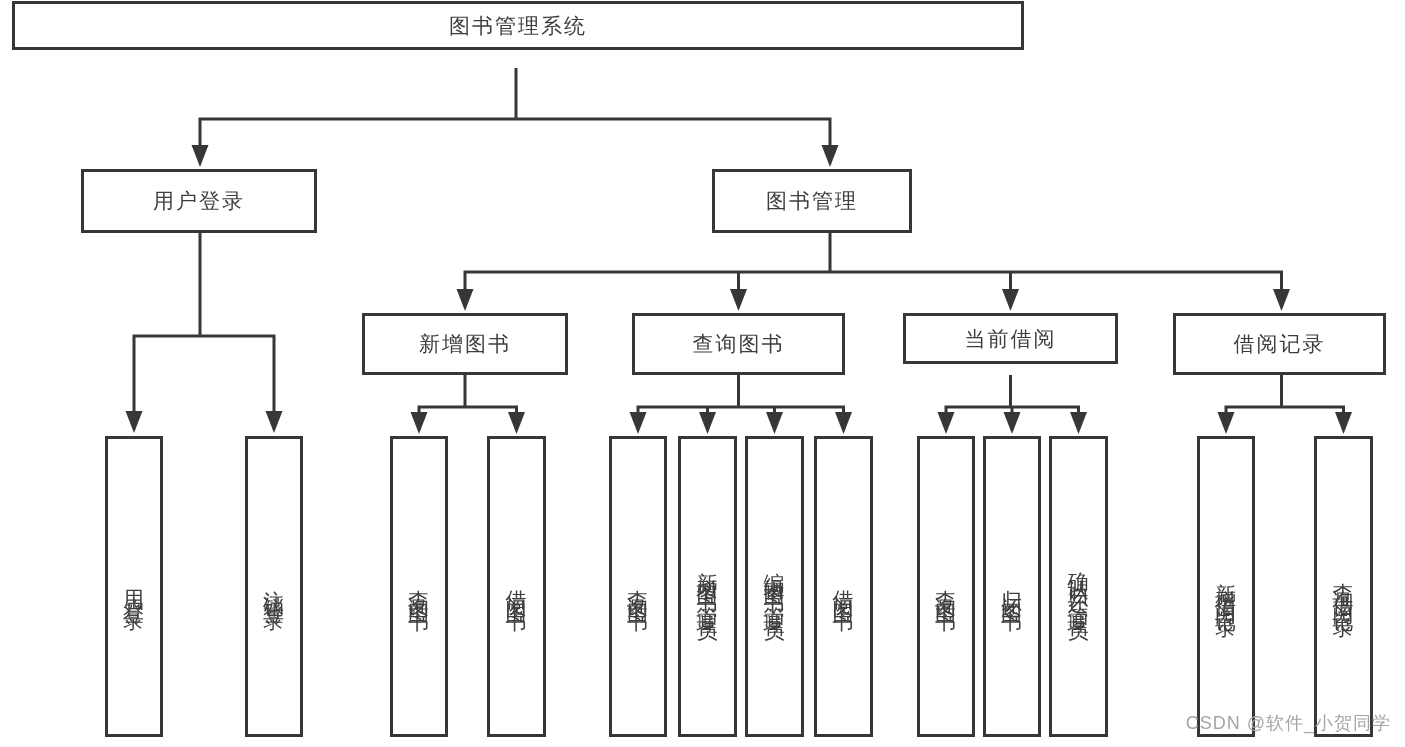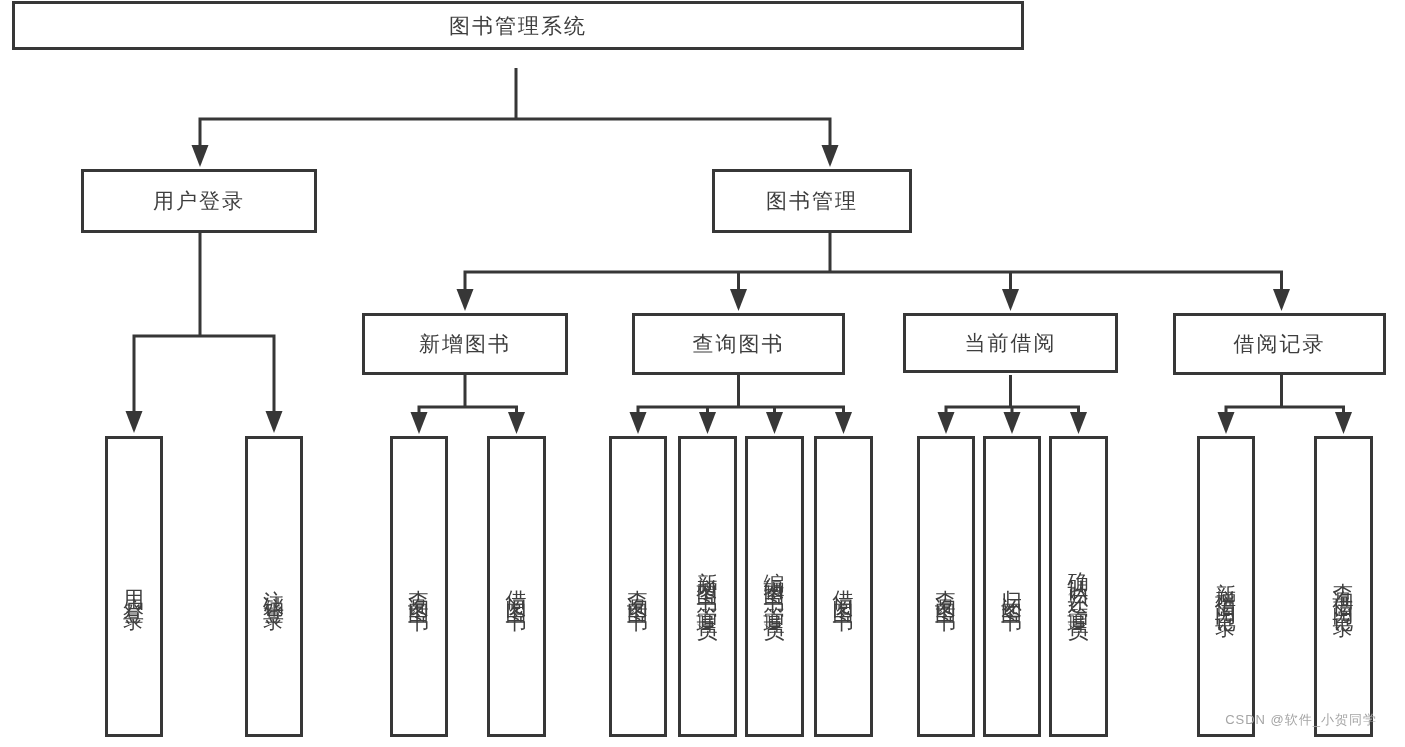--- a/index.html
+++ b/index.html
@@ -38,22 +38,22 @@
     writing-mode:vertical-rl;
     text-orientation:mixed;
     font-size:21px;
     letter-spacing:7px;
     line-height:1.1;
     color:var(--text);
   }
   .watermark{
     position:absolute;
     top:711px;
-    right:28px;
-    font-size:13px;
+    right:14px;
+    font-size:18px;
     letter-spacing:1px;
     color:var(--wm);
     z-index:3;
     white-space:nowrap;
   }
 </style>
 </head>
 <body>
 
 <div class="stage">
@@ -112,21 +112,21 @@
   <div class="box h" style="left:712px;top:169px;width:200px;height:64px">
     <span>图书管理</span>
   </div>
 
   <div class="box h" style="left:362px;top:313px;width:206px;height:62px">
     <span>新增图书</span>
   </div>
   <div class="box h" style="left:632px;top:313px;width:213px;height:62px">
     <span>查询图书</span>
   </div>
-  <div class="box h" style="left:903px;top:313px;width:215px;height:60px">
+  <div class="box h" style="left:903px;top:313px;width:215px;height:51px">
     <span>当前借阅</span>
   </div>
   <div class="box h" style="left:1173px;top:313px;width:213px;height:62px">
     <span>借阅记录</span>
   </div>
 
   <div class="box v" style="left:105px;top:436px;width:58px;height:301px">
     <span>用户登录</span>
   </div>
   <div class="box v" style="left:245px;top:436px;width:58px;height:301px">

